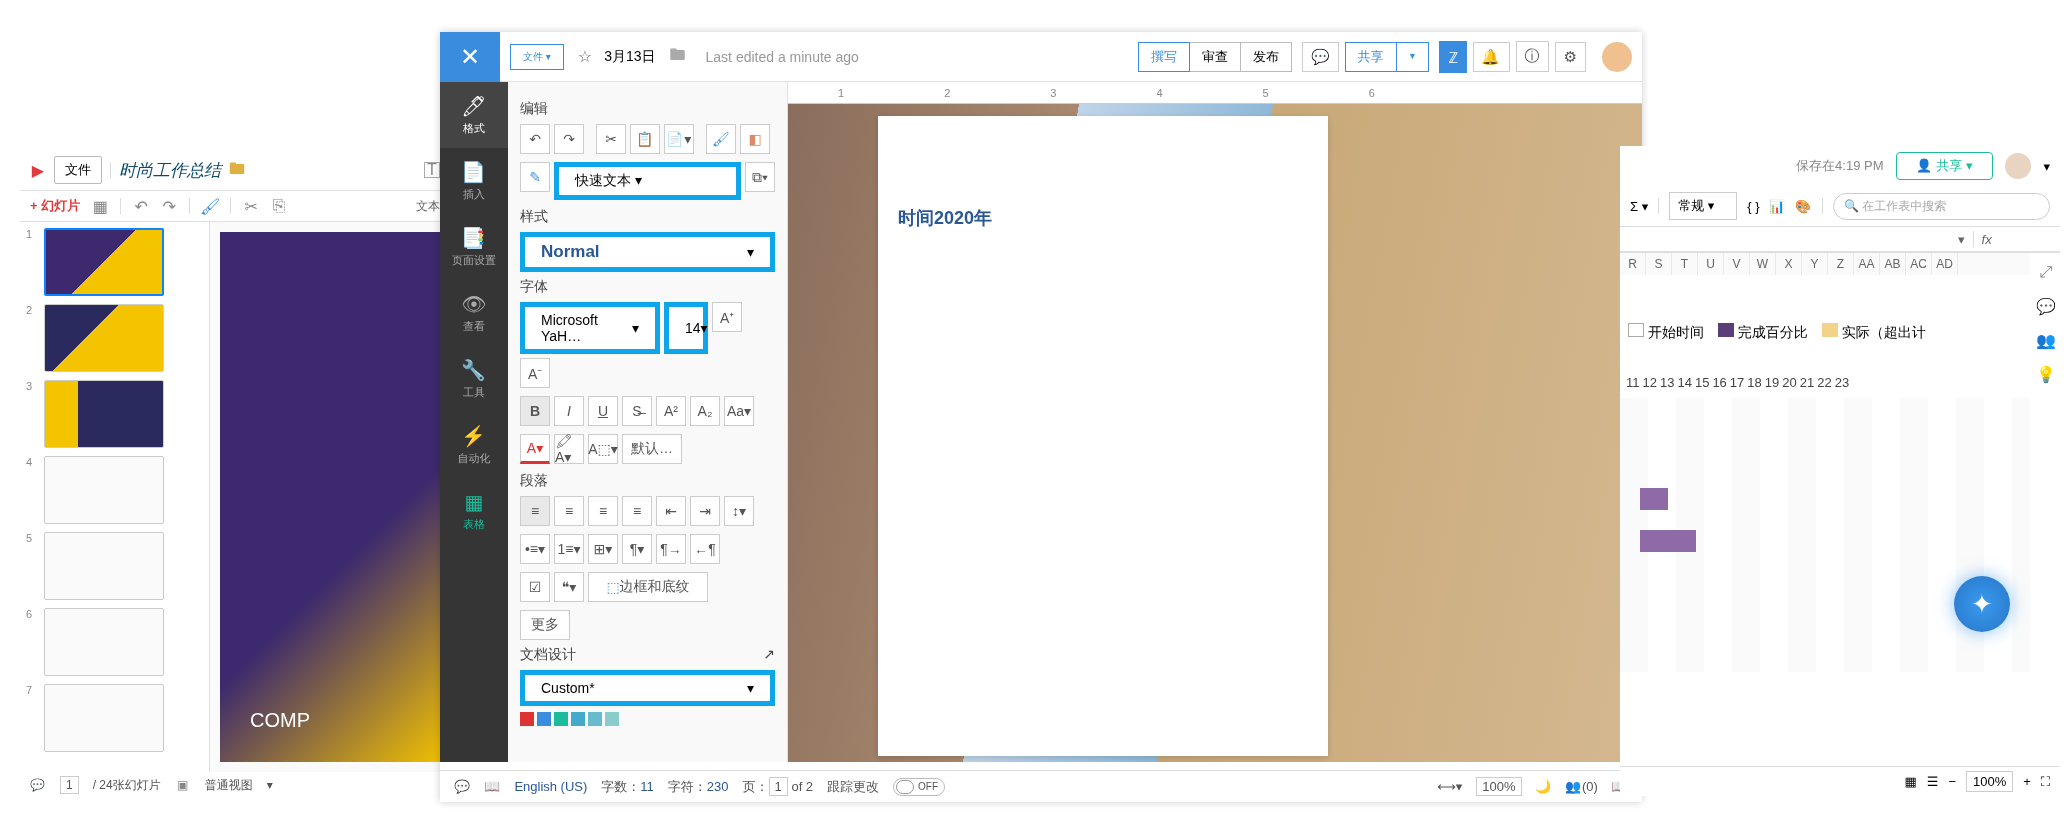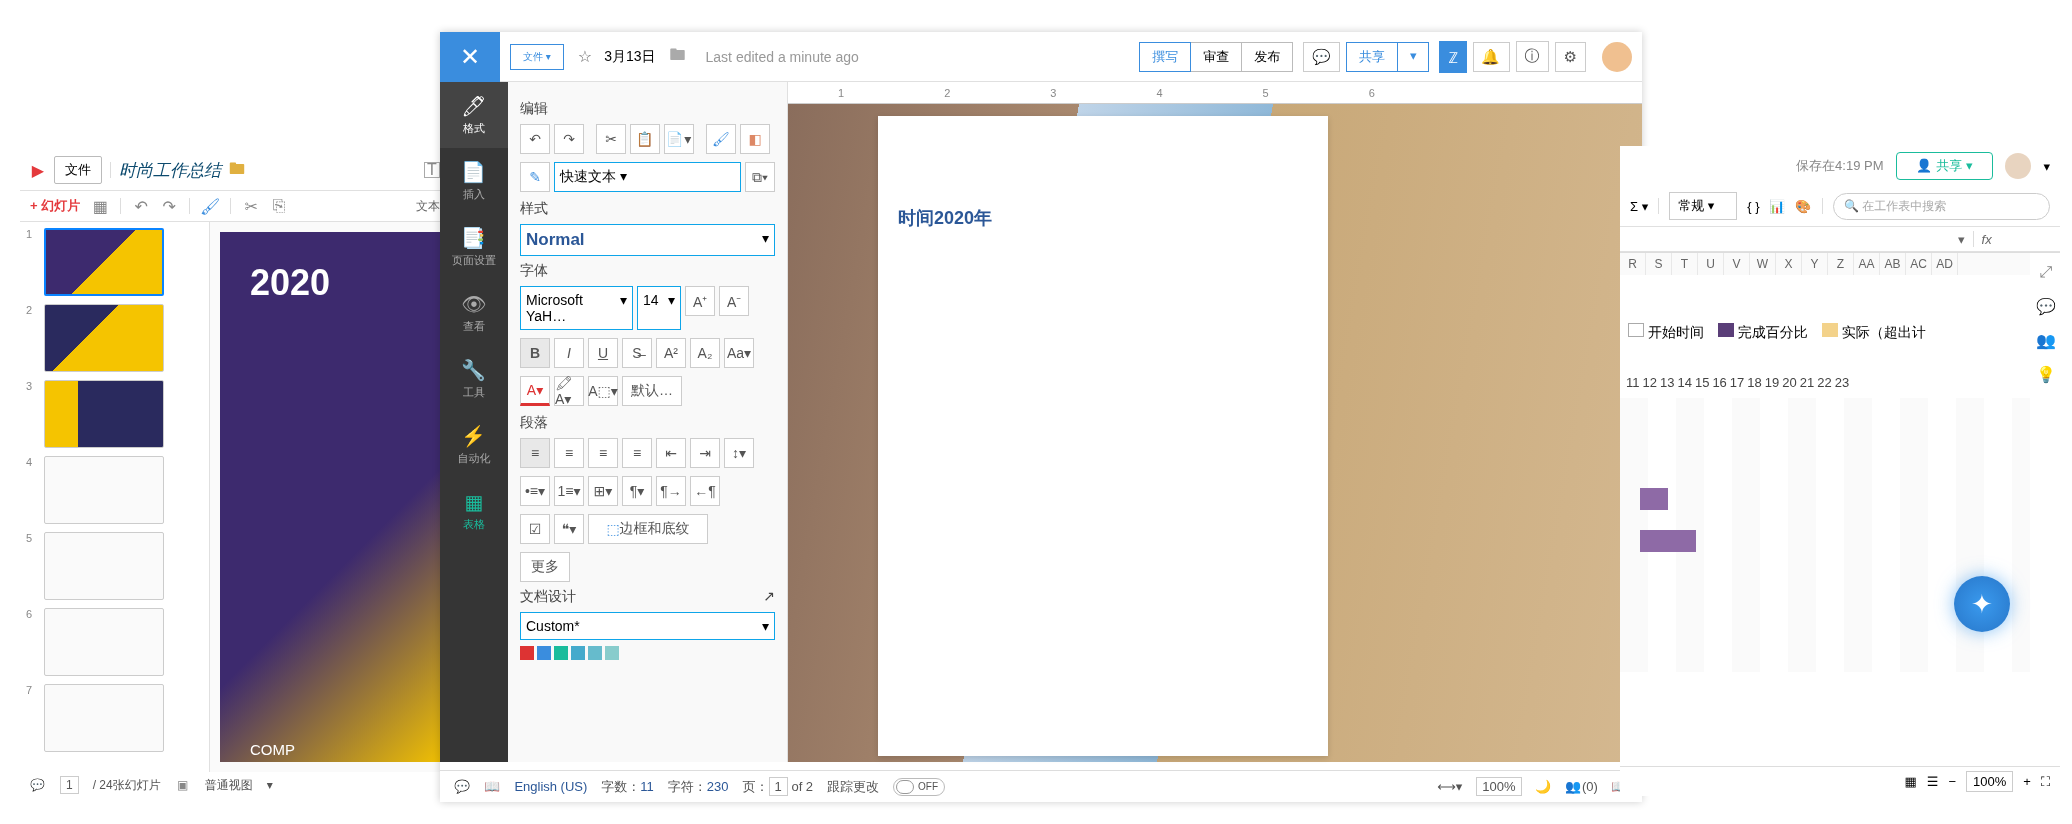--- a/index.html
+++ b/index.html
@@ -34,39 +34,39 @@
 .sep { width: 1px; height: 16px; background: #ddd; }
 
 
 .app-writer { position: absolute; left: 440px; top: 32px; width: 1202px; height: 770px; background: #fff; box-shadow: 0 0 8px rgba(0,0,0,.2); }
 .wr-top { display: flex; align-items: center; height: 50px; background: #fff; border-bottom: 1px solid #e0e0e0; }
 .x-btn { width: 60px; height: 50px; background: #3a8dde; color: #fff; display: flex; align-items: center; justify-content: center; font-size: 24px; }
 .wr-file-btn { border: 1px solid #3a8dde; color: #3a8dde; padding: 5px 12px; margin-left: 10px; font-size: 10px; }
 .wr-date { margin-left: 12px; font-size: 14px; }
 .wr-le { color: #999; font-size: 14px; margin-left: 20px; }
 .wr-spacer { flex: 1; }
-.wr-pill { border: 1px solid #bbb; padding: 5px 12px; font-size: 13px; }
+.wr-pill { border: 1px solid #bbb; padding: 5px 12px; font-size: 13px; font-family: Liberation Mono, monospace; }
 .wr-pill.sel { border-color: #3a8dde; color: #3a8dde; }
 .wr-pill-grp { display: flex; margin-right: 10px; }
 .wr-pill-grp .wr-pill + .wr-pill { border-left: none; }
 .wr-iconbtn { border: 1px solid #ccc; padding: 5px 8px; margin-right: 6px; font-size: 15px; color: #555; }
 .wr-iconbtn.fill { background: #3a8dde; color: #fff; border-color: #3a8dde; }
 .wr-avatar { width: 30px; height: 30px; border-radius: 50%; background: #f0c090; margin: 0 10px; }
 .wr-body { display: flex; height: 680px; }
 .wr-sidebar { width: 68px; background: #353535; display: flex; flex-direction: column; }
 .sb-item { color: #aaa; text-align: center; padding: 12px 0; font-size: 11px; }
 .sb-item.sel { background: #444; color: #fff; }
 .sb-item.tbl { color: #1abc9c; }
 .sb-ico { display: block; font-size: 20px; margin-bottom: 3px; }
 .wr-panel { width: 280px; background: #f9f9f9; padding: 12px; border-right: 1px solid #e0e0e0; overflow: hidden; }
 .pnl-h { font-size: 14px; color: #444; margin: 6px 0; }
 .pnl-ctrl { display: flex; flex-wrap: wrap; gap: 4px; margin-bottom: 8px; }
 .sq { width: 30px; height: 30px; border: 1px solid #ccc; display: flex; align-items: center; justify-content: center; font-size: 14px; color: #555; background: #fff; }
 .sq.on { background: #e8e8e8; }
-.sel-box { border: 1px solid #0ea5e9; padding: 5px 5px; font-size: 14px; background: #fff; display: flex; justify-content: space-between; }
+.sel-box { border: 5px solid #0ea5e9; padding: 5px 16px; font-size: 14px; background: #fff; display: flex; justify-content: space-between; align-items: center; }
 .sel-norm { color: #2b5797; font-weight: bold; font-size: 17px; }
 .wr-doc { flex: 1; position: relative; background: #eee; }
 .ruler { height: 22px; background: #fff; border-bottom: 1px solid #ccc; display: flex; font-size: 11px; color: #888; align-items: center; padding-left: 50px; gap: 100px; }
 .doc-bg { position: absolute; inset: 22px 0 0 0; background: linear-gradient(100deg, #8a6d5c 0%, #a8886e 30%, #bfd4e8 30%, #8fb8d8 50%, #c8a878 50%, #d4b890 100%); }
 .doc-page { position: absolute; left: 90px; top: 34px; width: 450px; height: 640px; background: #fff; box-shadow: 0 2px 6px rgba(0,0,0,.15); padding: 40px 20px; }
 .doc-t1 { color: #2b5797; font-size: 20px; font-weight: bold; }
 .doc-t2 { color: #2b5797; font-size: 18px; font-weight: bold; margin-top: 50px; }
 .wr-status { position: absolute; bottom: 0; left: 0; right: 0; height: 32px; display: flex; align-items: center; gap: 14px; padding: 0 14px; font-size: 13px; color: #555; border-top: 1px solid #ddd; background: #fff; }
 .lang { color: #2b5797; }
 .track-sw { display: inline-flex; align-items: center; border: 1px solid #bbb; border-radius: 10px; padding: 1px 2px; }
@@ -151,22 +151,21 @@
           <span class="thumb-num">6</span>
           <div class="thumb-img t6"></div>
         </div>
       <div class="thumb-item">
           <span class="thumb-num">7</span>
           <div class="thumb-img t7"></div>
         </div>
     </div>
     <div class="main-slide">
       <div class="slide-big">
-        <div class="slide-year">2020</div>
-        <div style="color:#fff;font-size:15px;position:absolute;bottom:4px;left:30px">COMP</div>
+        <div style="color:#fff;font-size:20px;position:absolute;bottom:30px;left:30px">COMP</div>
       </div>
     </div>
   </div>
   <div class="status-bottom">
     <span class="icon-sm">💬</span>
     <span class="pgbox">1</span>
     <span>/ 24张幻灯片</span>
     <span class="icon-sm">▣</span>
     <span>普通视图</span>
     <span>▾</span>
@@ -232,21 +231,21 @@
       </div>
 
       <div class="pnl-h">样式</div>
       <div class="sel-box">
           <span class="sel-norm">Normal</span>
           <span>▾</span>
         </div>
 
       <div class="pnl-h">字体</div>
       <div class="pnl-ctrl">
-        <div class="sel-box" style="width:113px">
+        <div class="sel-box" style="width:140px">
             <span>Microsoft YaH…</span>
             <span>▾</span>
           </div>
         <div class="sel-box" style="width:44px">
             <span>14</span>
             <span>▾</span>
           </div>
         <div class="sq">A⁺</div>
         <div class="sq">A⁻</div>
       </div>

